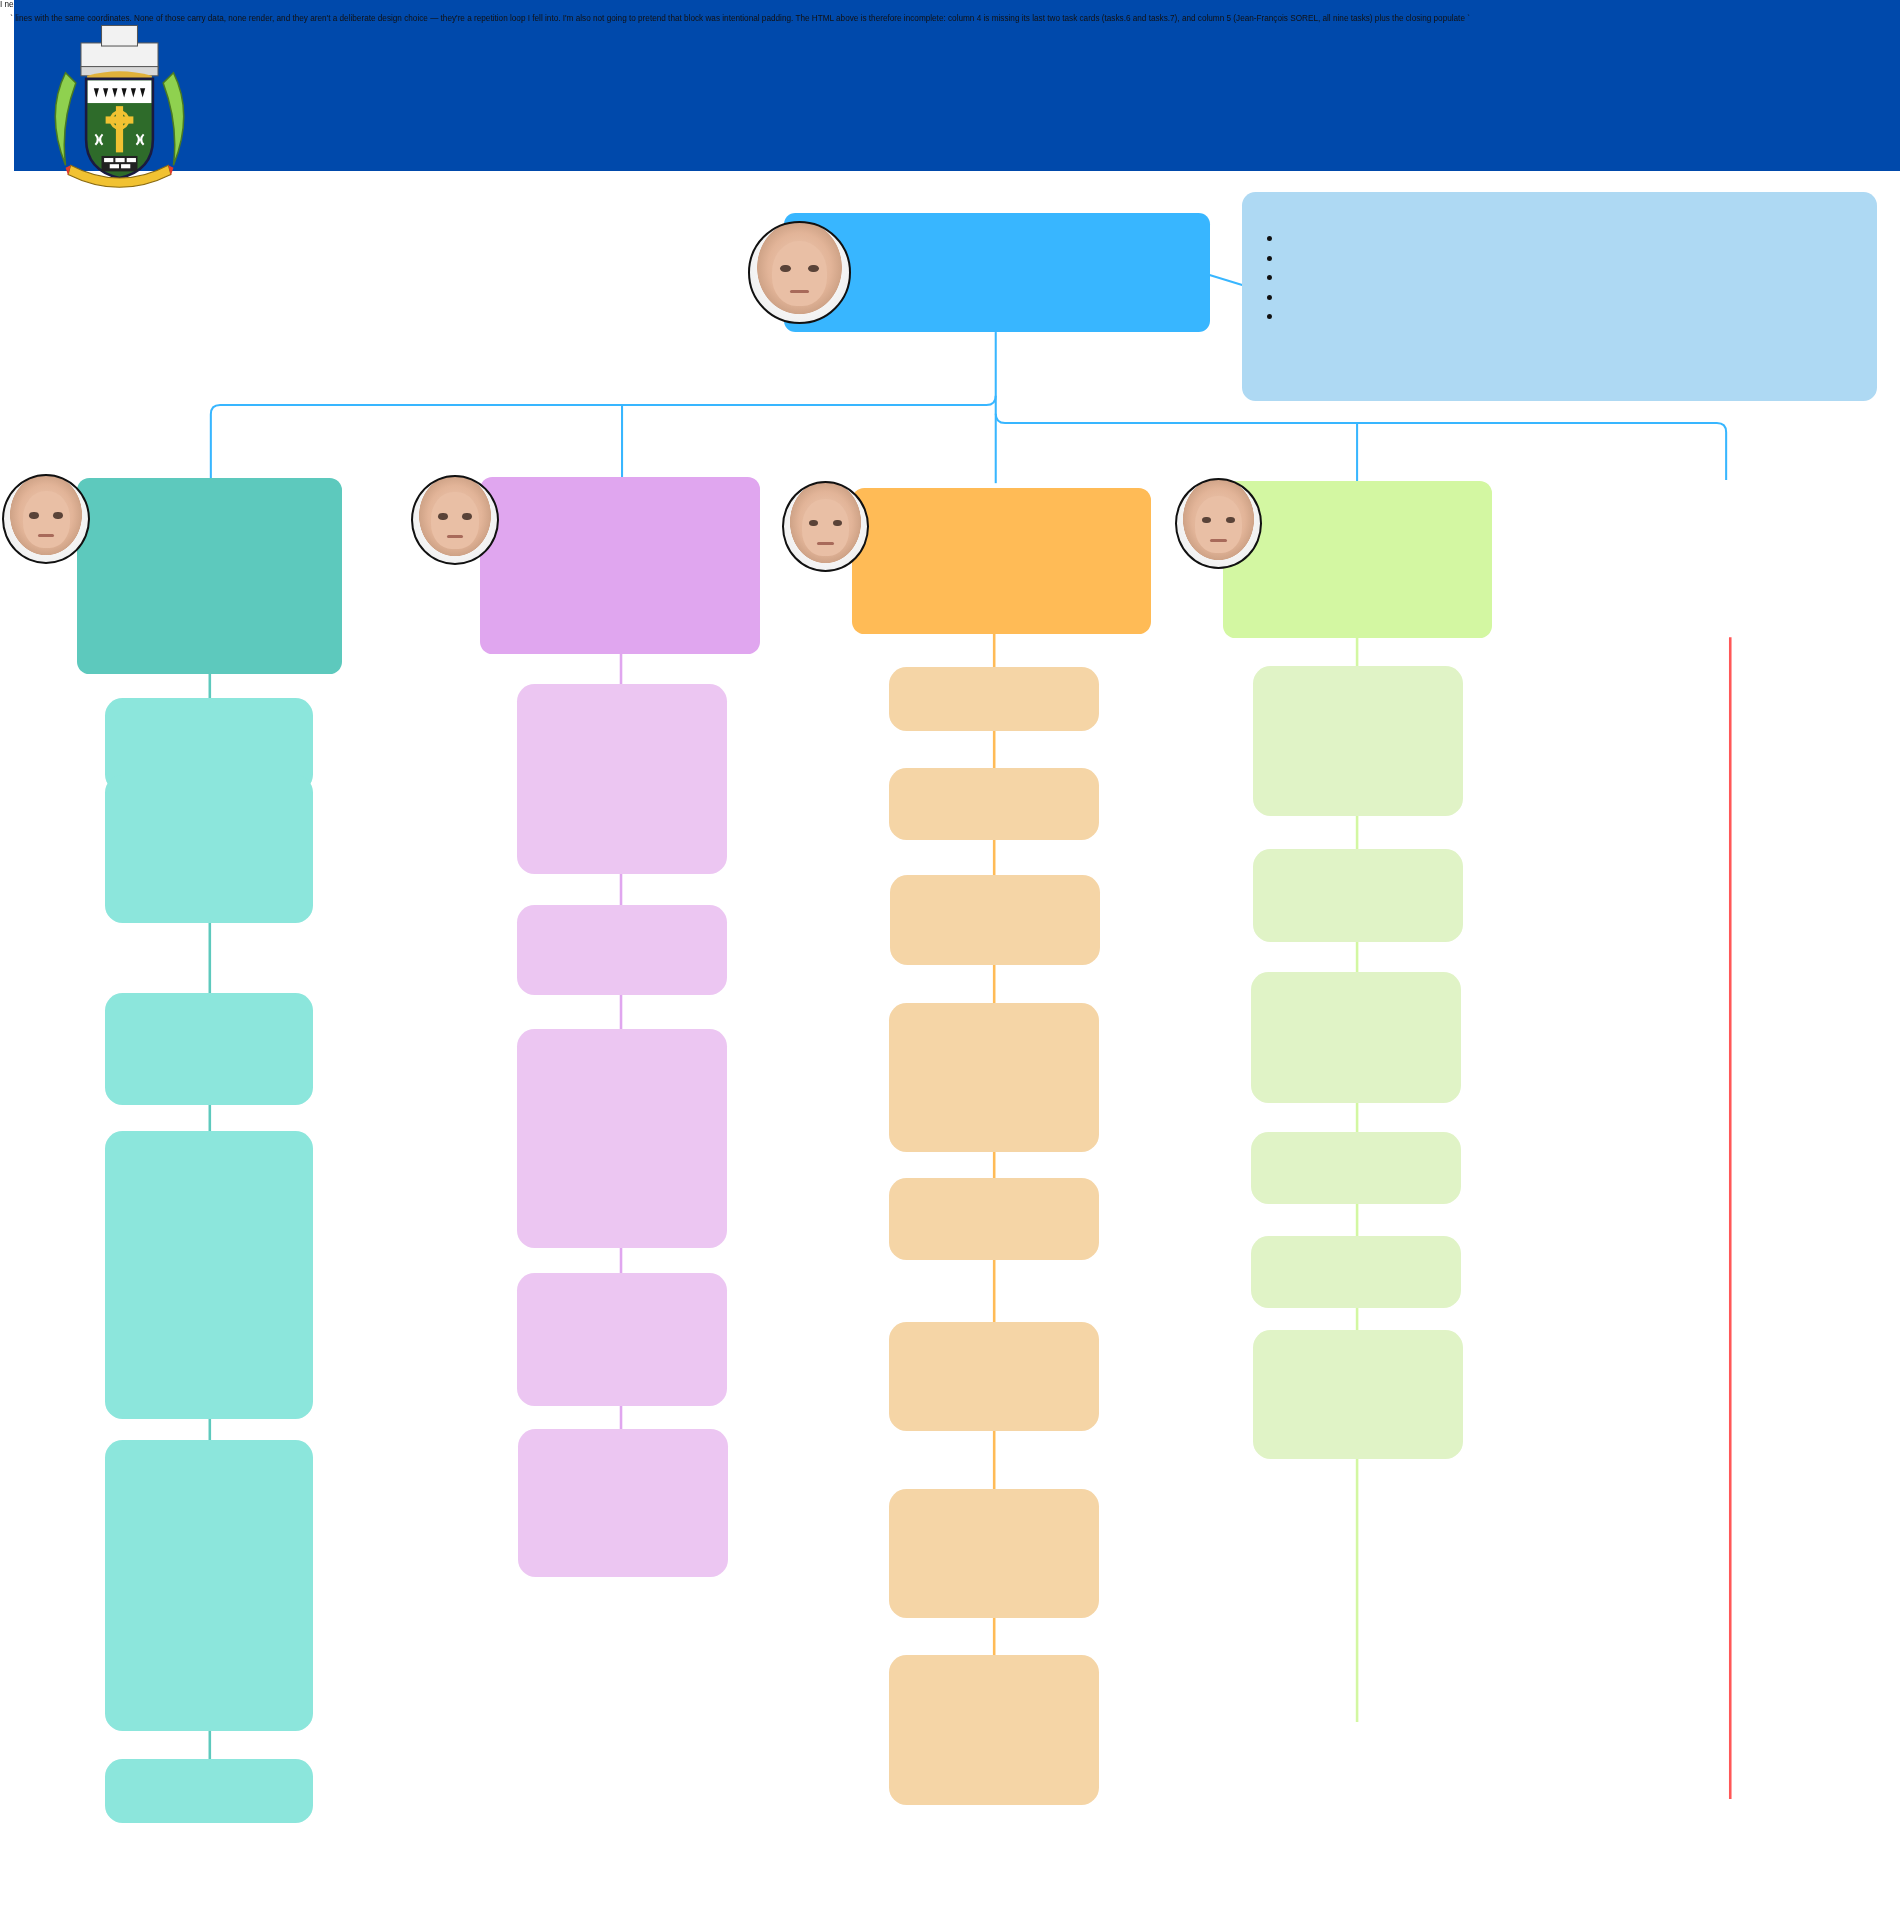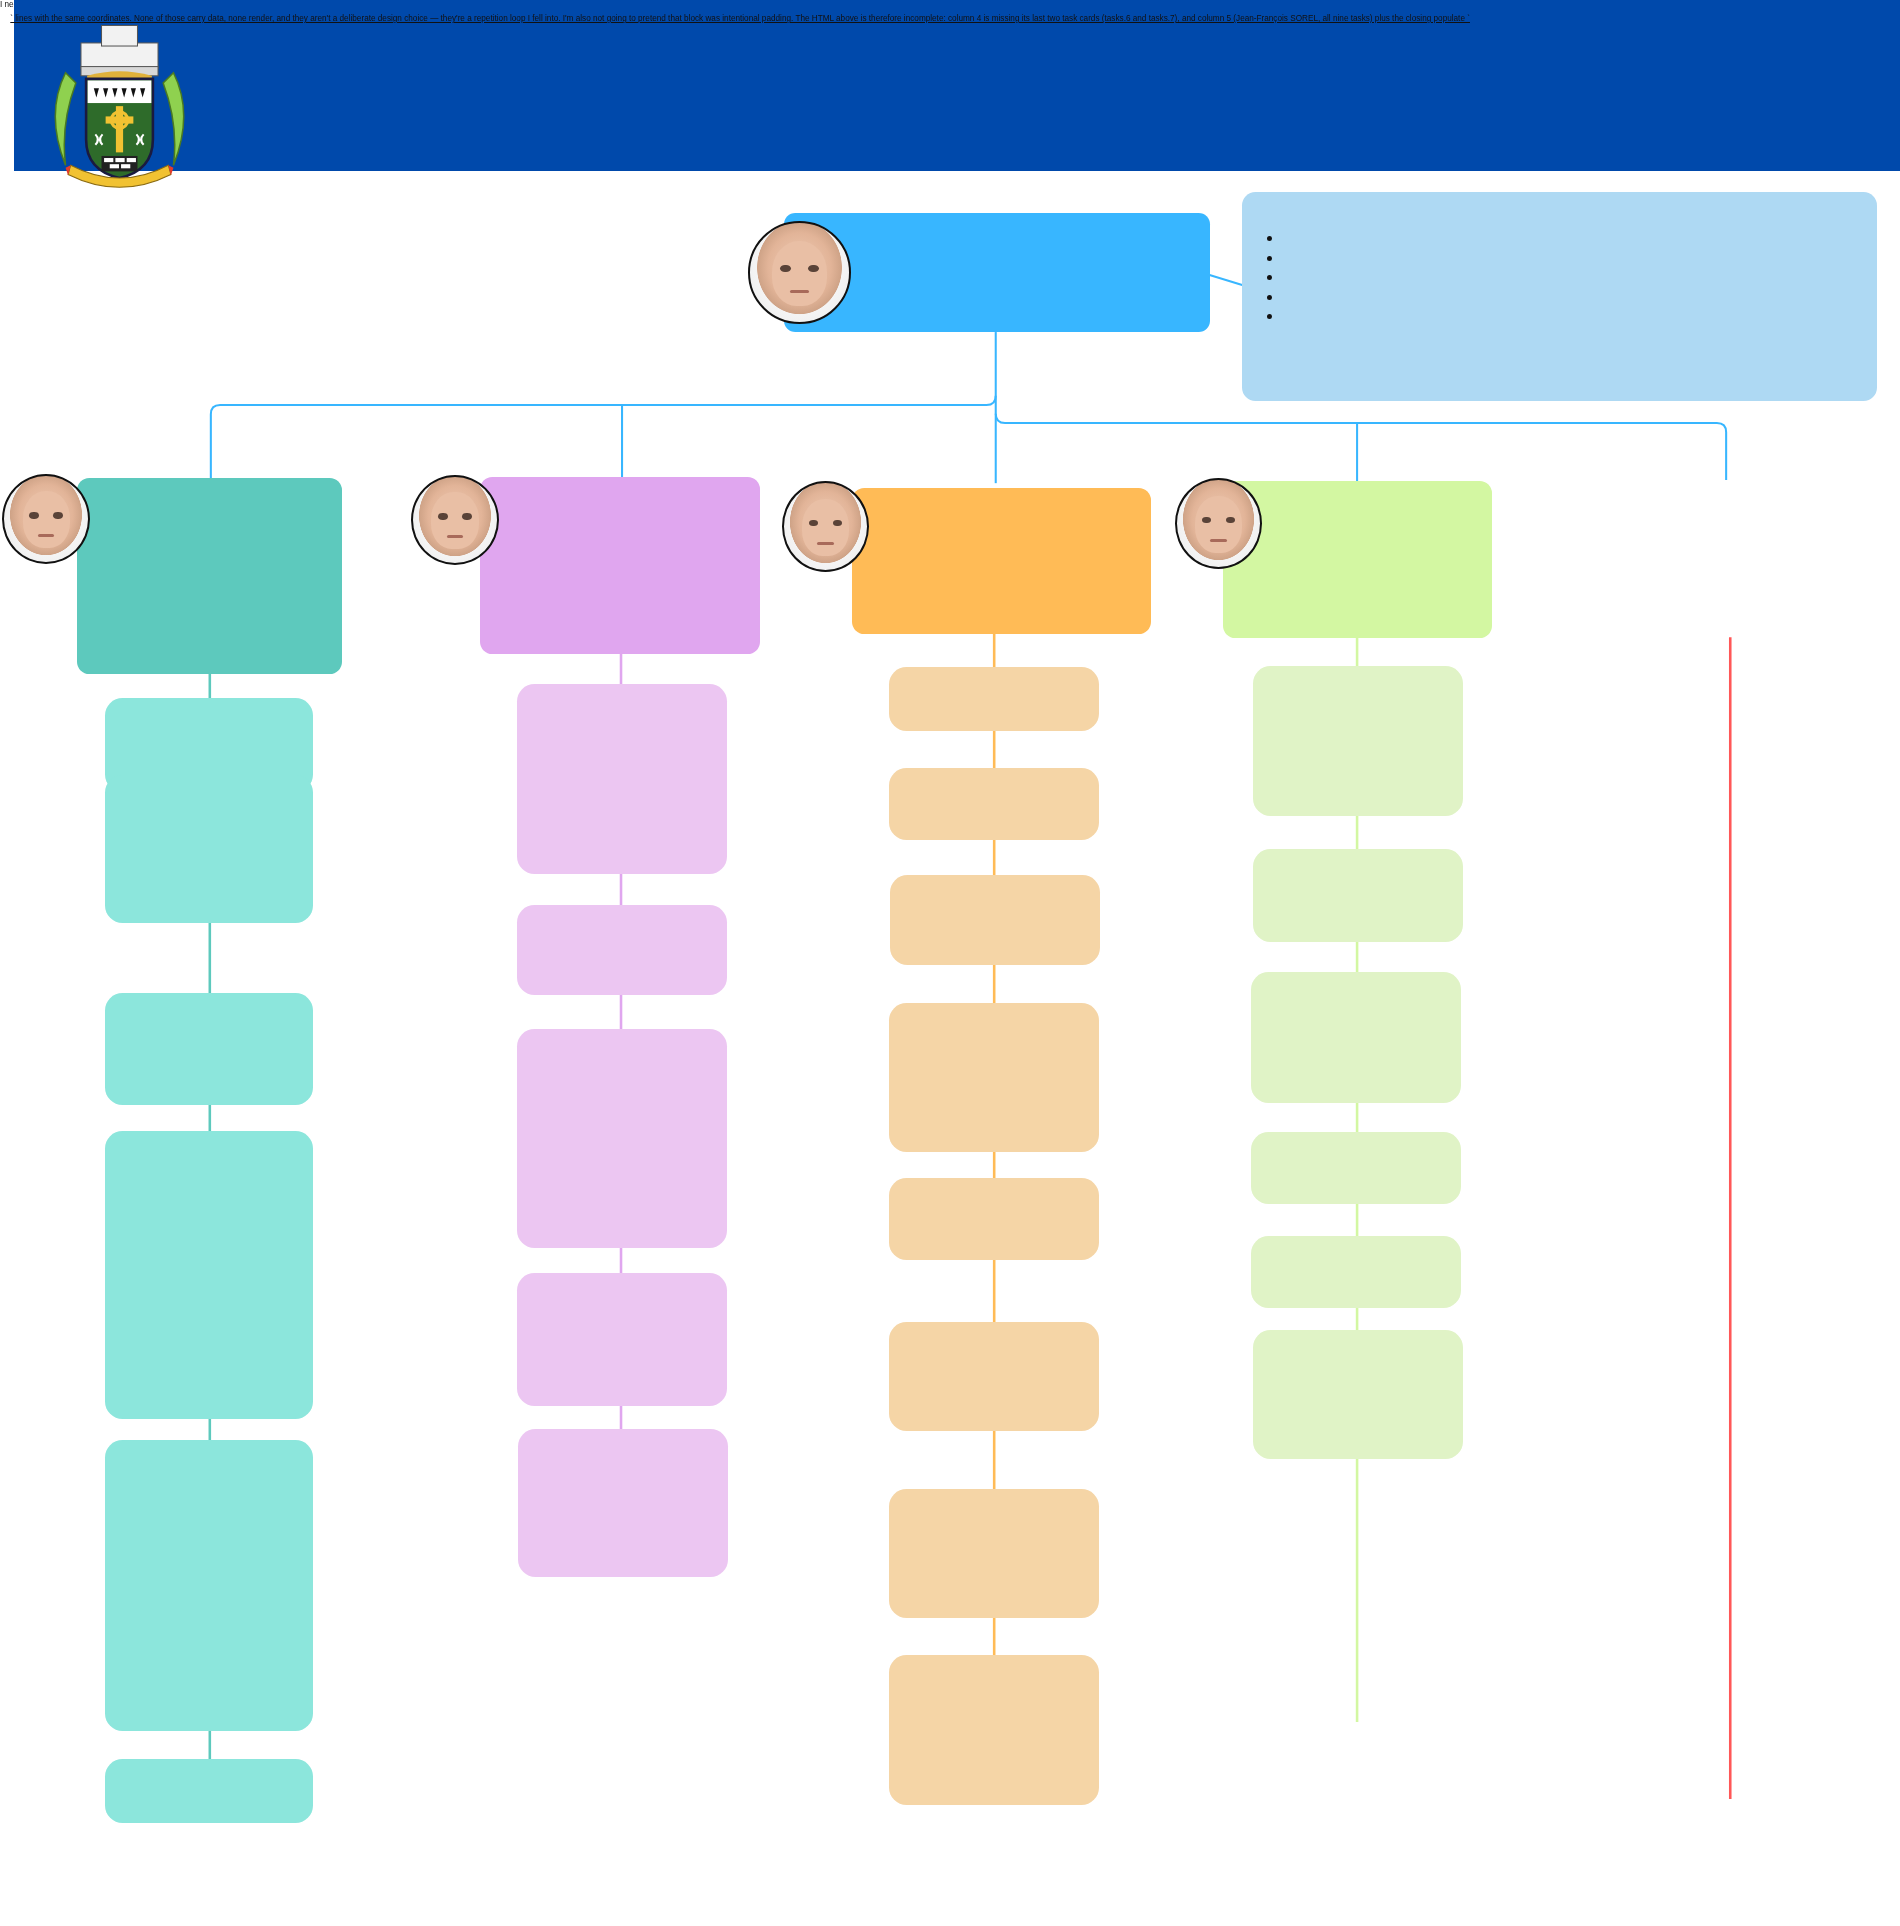--- a/index.html
+++ b/index.html
@@ -5,21 +5,21 @@
   * { box-sizing: border-box; margin: 0; padding: 0; }
   html, body { width: 1901px; height: 1926px; background: #ffffff; overflow: hidden; }
   body { position: relative; font-family: "Liberation Sans", "DejaVu Sans", sans-serif; color: #111; }
 
   .banner { position: absolute; left: 14px; top: 0; width: 1887px; height: 171px; background: #0049ab; }
   .banner-title { position: absolute; left: 0; right: 0; top: 42px; text-align: center; color: #ffffff;
     font-family: "DejaVu Sans", sans-serif; font-weight: bold; font-size: 68px; letter-spacing: -0.5px; }
 
   .crest { position: absolute; left: 45px; top: 11.3px; width: 149px; height: 180px; }
   .box { position: absolute; border-radius: 17.5px; text-align: center; display: flex; flex-direction: column;
-    align-items: center; justify-content: center; padding: 5.1px 10.3px; text-decoration: underline; }
+    align-items: center; justify-content: center; padding: 5.1px 10.3px; }
   .sub { font-size: 15.4px; line-height: 19.5px; color: #111; letter-spacing: 0.3px; }
 
   .lead { position: absolute; border-radius: 12.3px; text-align: center; padding: 12.3px 9.3px 6.2px 20.6px; }
   .lead .name { font-weight: bold; font-size: 19.5px; line-height: 25px; }
   .lead .role { font-size: 19.5px; line-height: 29px; margin-top: 4.1px; }
   .lead .desc { font-size: 15px; line-height: 19.5px; margin-top: 3.1px; }
 
   .avatar { position: absolute; border-radius: 50%; border: 2.6px solid #111; overflow: hidden;
     background: radial-gradient(ellipse at 50% 45%, #f0cdb6 0%, #e2b498 45%, #cfa387 60%, #f4f4f4 61%, #eaeaea 100%); }
   .avatar .face { position: absolute; left: 22%; top: 18%; width: 56%; height: 66%; border-radius: 48% 48% 44% 44%;

